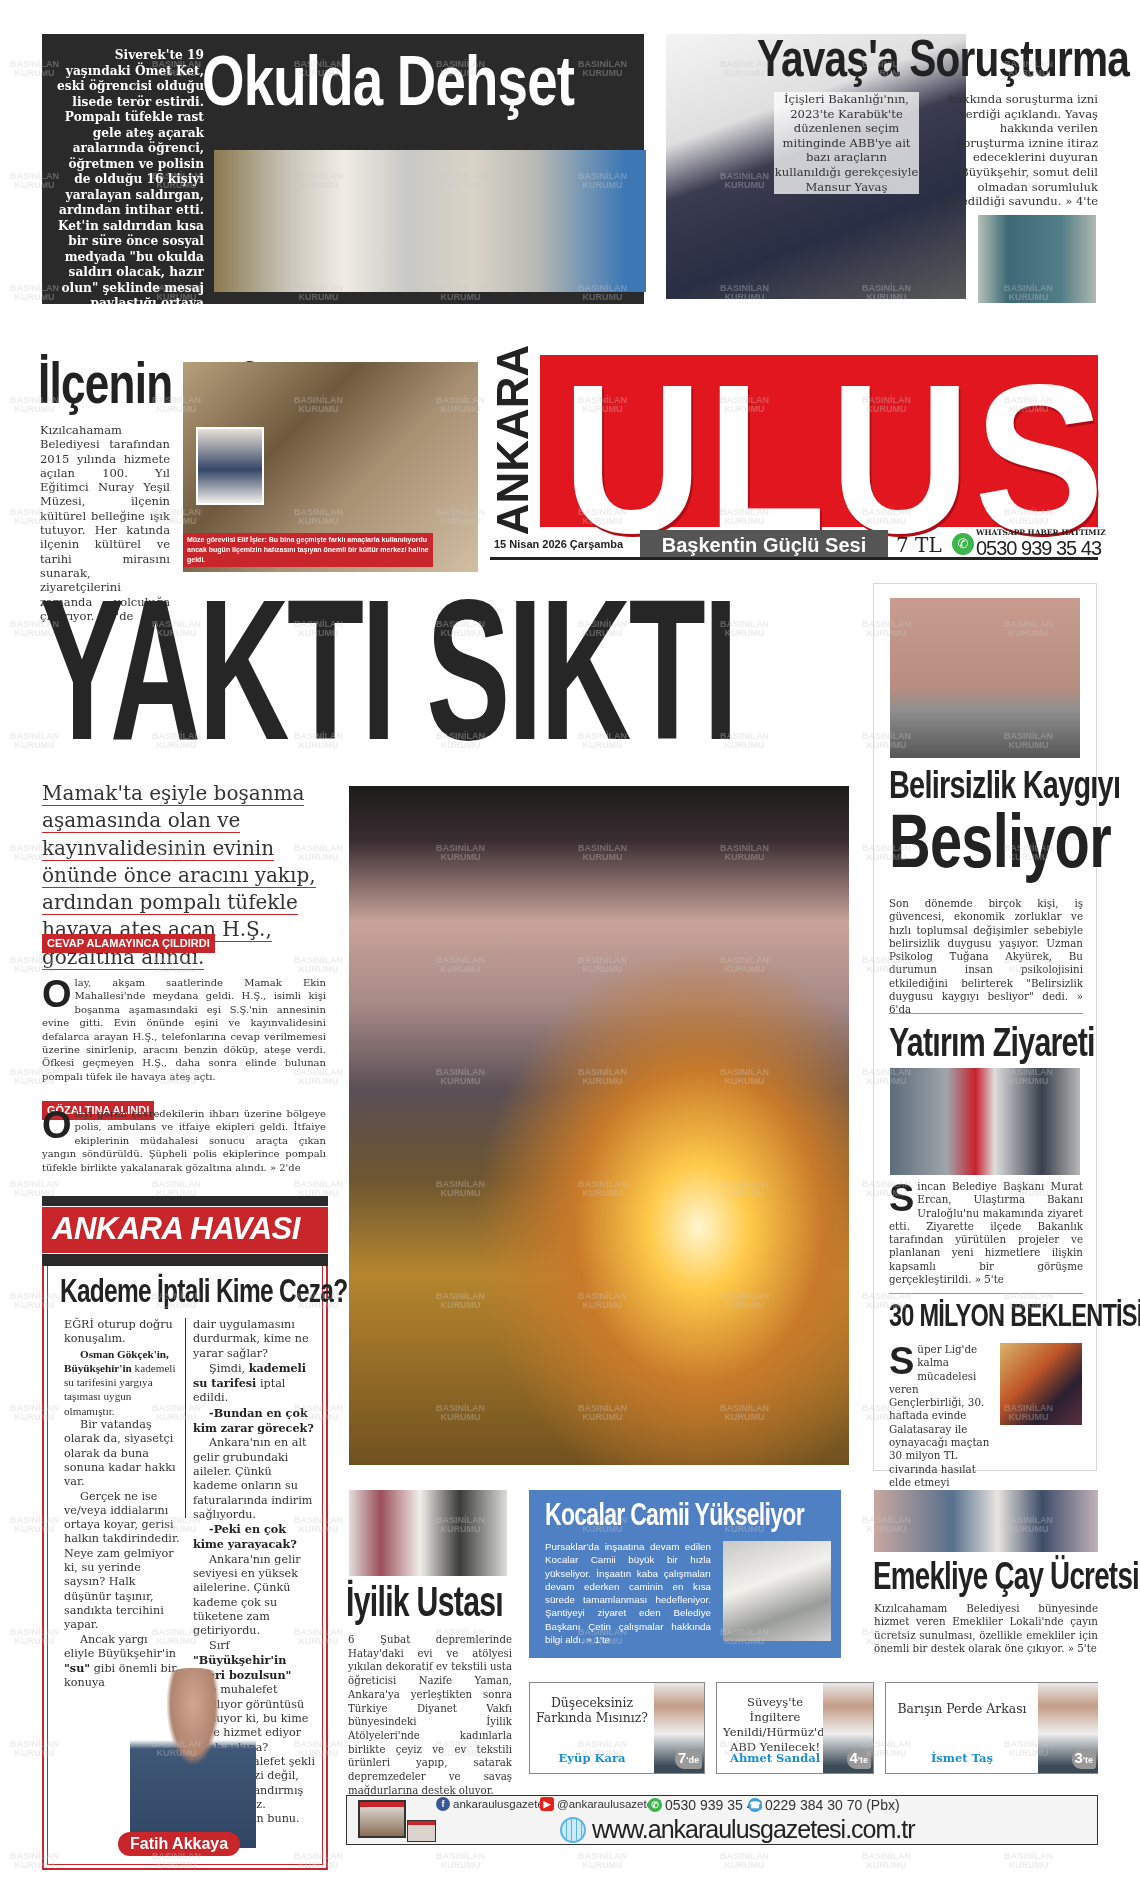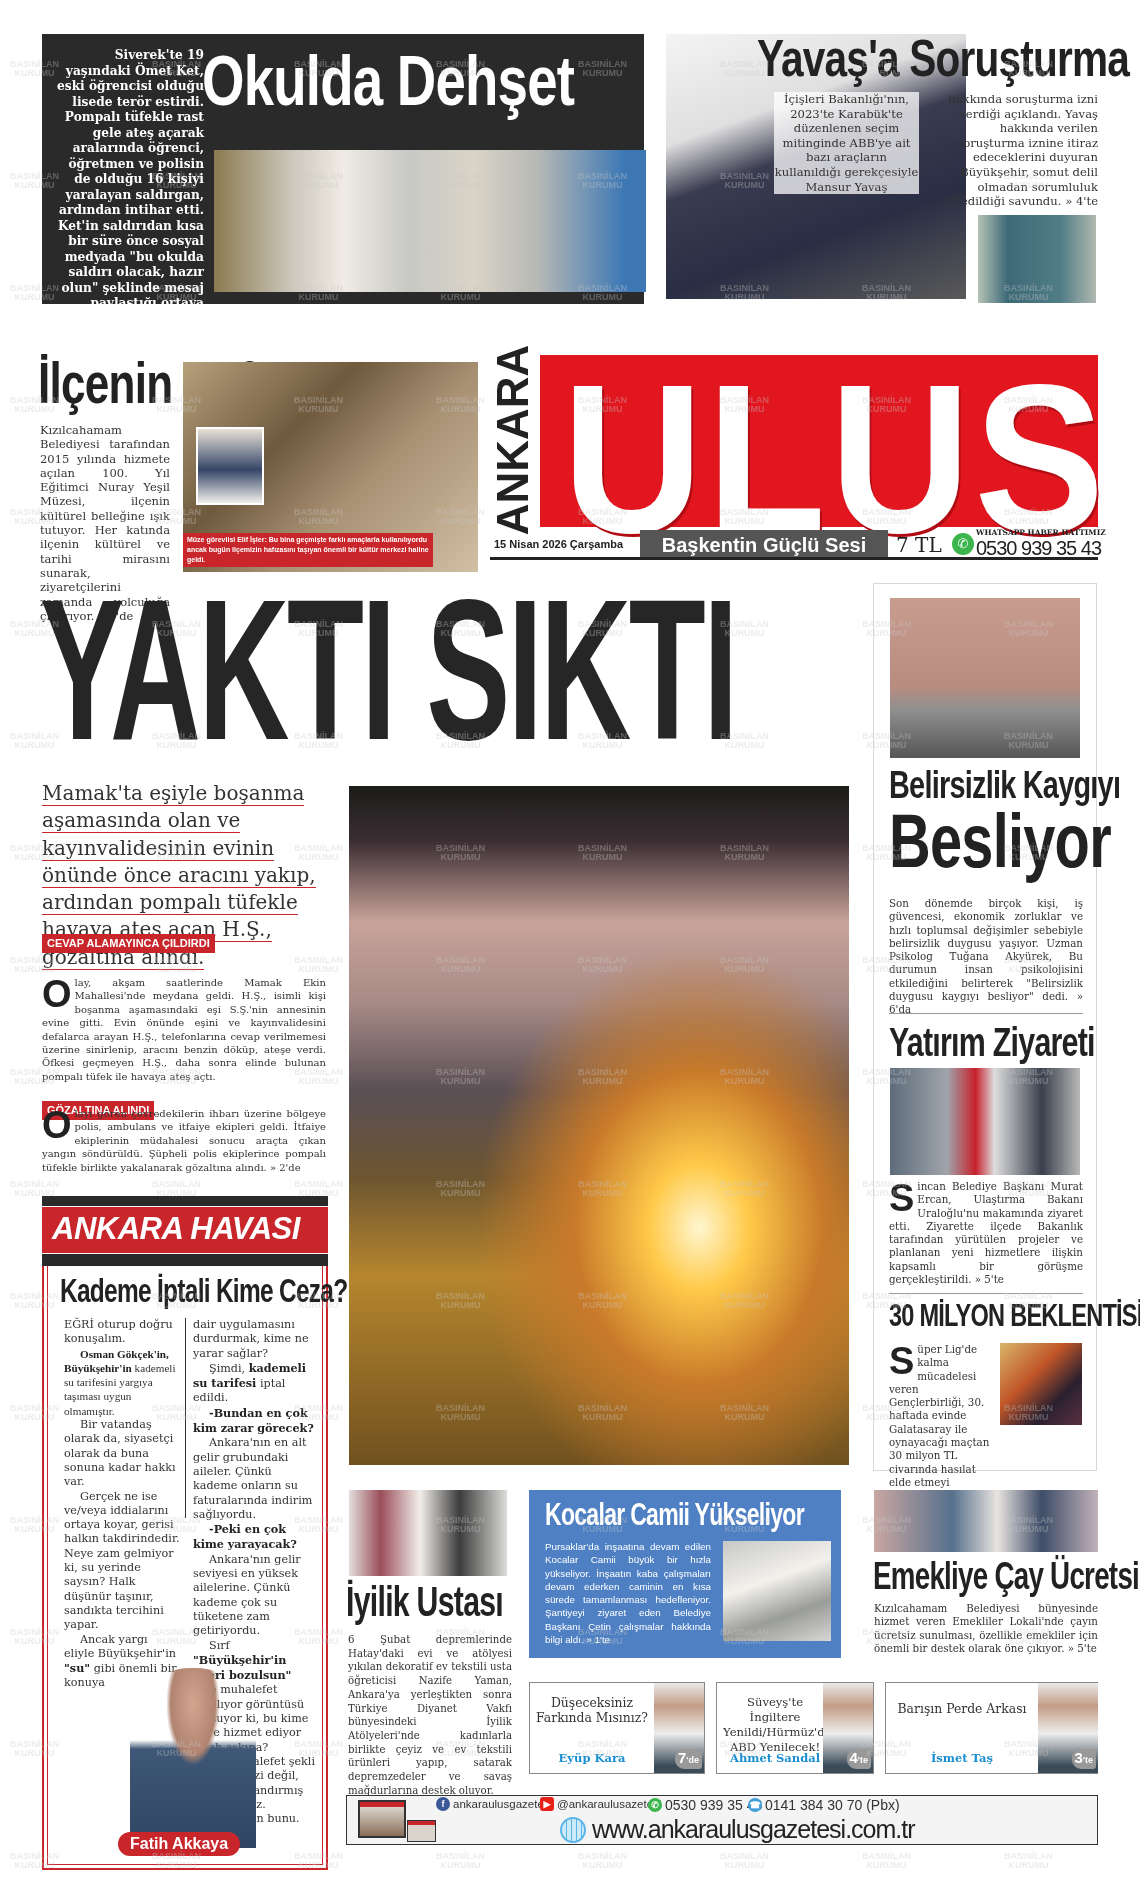--- a/index.html
+++ b/index.html
@@ -244,21 +244,21 @@
 <div class="f-item" style="left:540px">
     <span class="f-ico" style="background:#e62117;border-radius:3px">▶</span>
     <span>@ankaraulusazetesi</span>
   </div>
 <div class="f-item" style="left:648px;font-size:14px">
     <span class="f-ico" style="background:#3cb64c">✆</span>
     <span>0530 939 35 43</span>
   </div>
 <div class="f-item" style="left:748px;font-size:14px">
     <span class="f-ico" style="background:#3f9fd6">☎</span>
-    <span>0141 384 30 70 (Pbx)</span>
+    <span>0229 384 30 70 (Pbx)</span>
   </div>
 <div id="footer-www" class="abs">
     <span id="globe"></span>
     <span>www.ankaraulusgazetesi.com.tr</span>
   </div>
 
 <div class="wm" style="left: 10px; top: 60px;">BASINİLAN<br>KURUMU</div>
 <div class="wm" style="left: 152px; top: 60px;">BASINİLAN<br>KURUMU</div>
 <div class="wm" style="left: 294px; top: 60px;">BASINİLAN<br>KURUMU</div>
 <div class="wm" style="left: 436px; top: 60px;">BASINİLAN<br>KURUMU</div>

